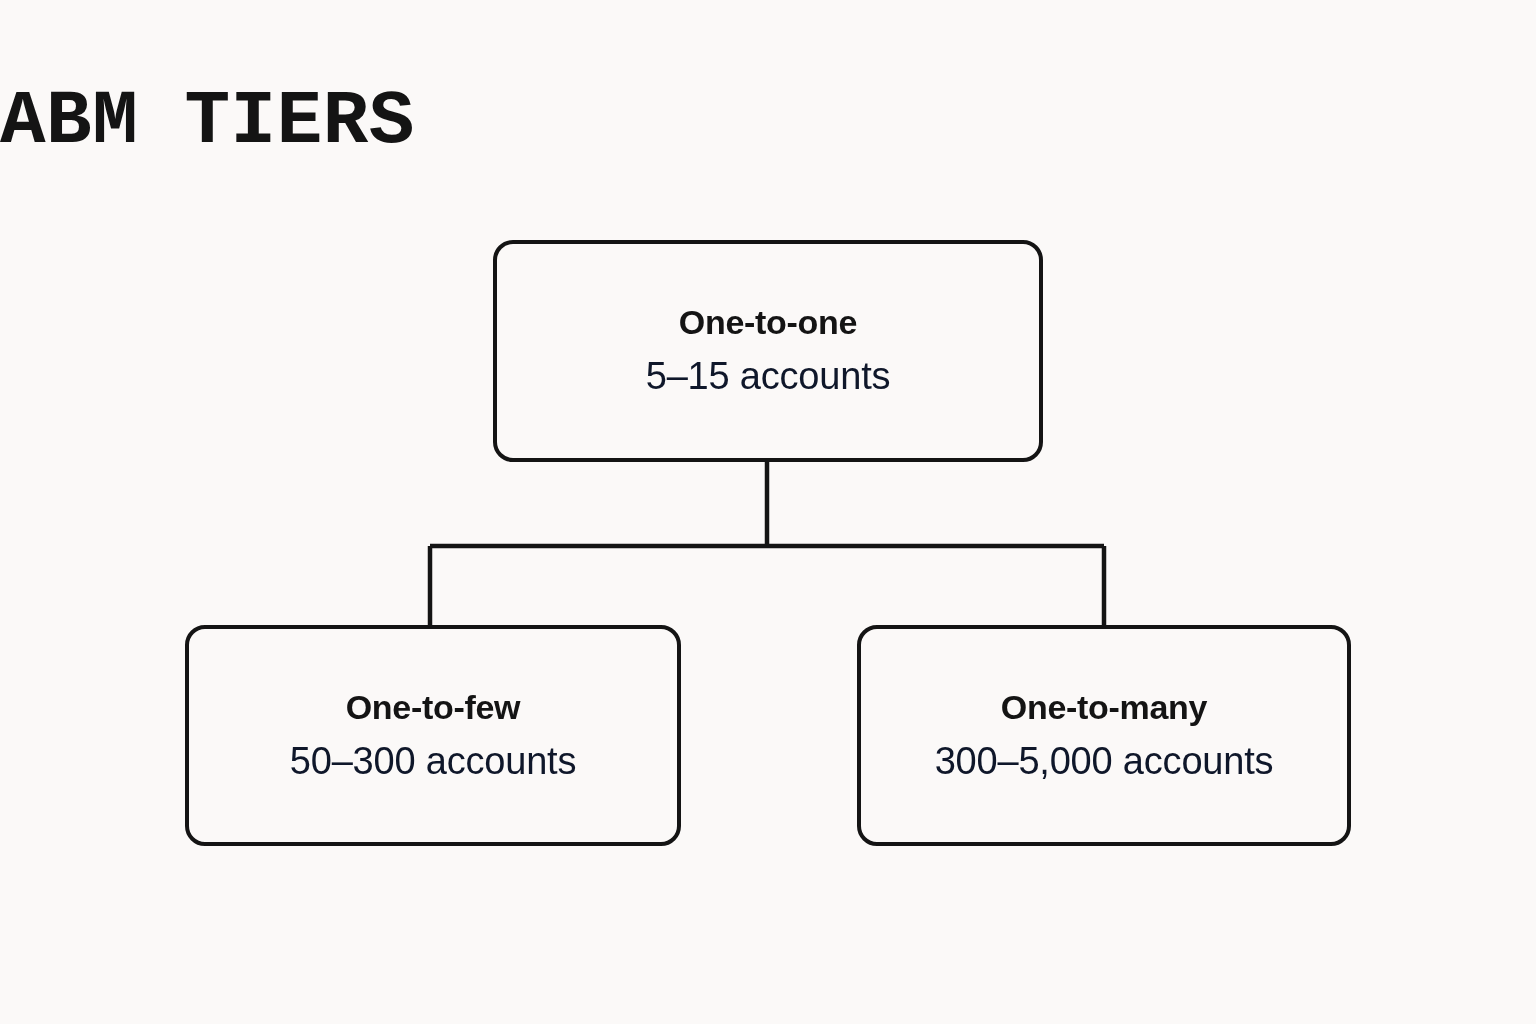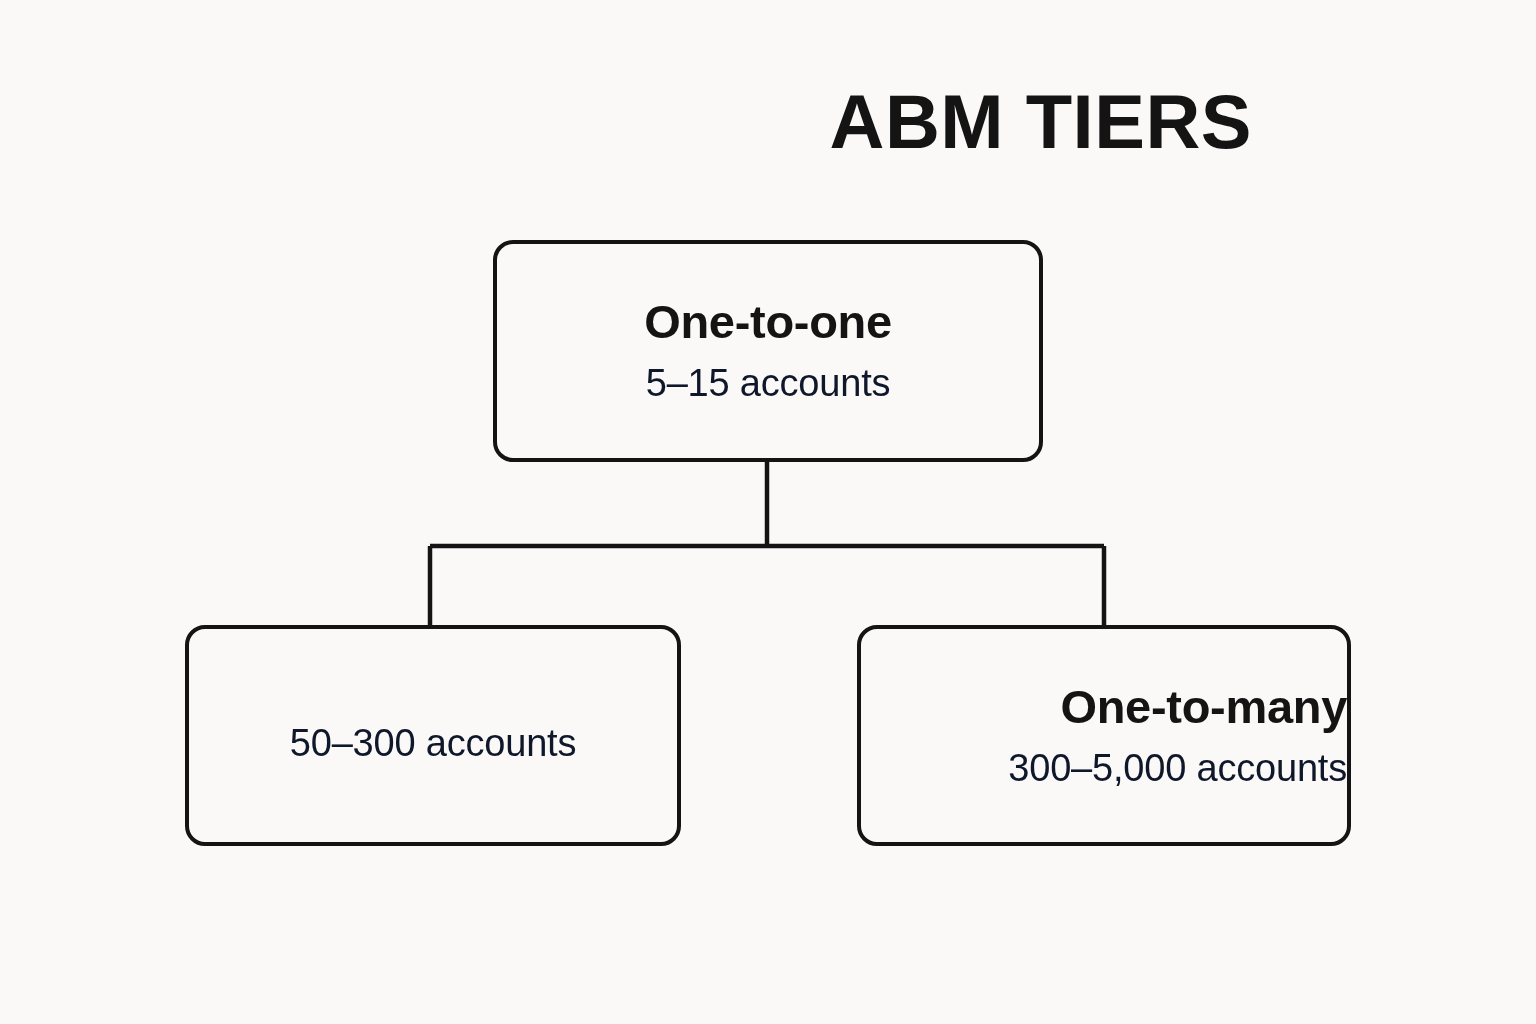--- a/index.html
+++ b/index.html
@@ -20,27 +20,28 @@
     height: 1024px;
     background: #fbf9f8;
   }
 
   
   .chart-title {
     position: absolute;
     left: 0;
     top: 84px;
     width: 1252px;
-    text-align: right;
+    text-align: left;
     font-size: 76px;
     font-weight: 700;
     letter-spacing: 0.5px;
     color: #141414;
     line-height: 1.0;
     white-space: nowrap;
+    font-family: Liberation Mono, monospace;
   }
 
   
   .connector-layer {
     position: absolute;
     left: 0;
     top: 0;
     width: 1536px;
     height: 1024px;
     pointer-events: none;
@@ -71,25 +72,24 @@
     top: 625px;
     width: 496px;
     height: 221px;
   }
 
   .node-box.child-right {
     left: 857px;
     top: 625px;
     width: 494px;
     height: 221px;
-    align-items: flex-end;
   }
 
   .node-title {
-    font-size: 47px;
+    font-size: 34px;
     font-weight: 700;
     color: #141414;
     line-height: 1.06;
     letter-spacing: -0.3px;
     white-space: nowrap;
     text-align: center;
   }
 
   .node-subtitle {
     font-size: 38px;
@@ -117,20 +117,21 @@
       <line x1="1104" y1="546" x2="1104" y2="626"></line>
     </g>
   </svg>
 
   <div class="node-box root">
     <div class="node-title">One-to-one</div>
     <div class="node-subtitle">5–15 accounts</div>
   </div>
 
   <div class="node-box child-left">
+    <div class="node-title">One-to-few</div>
     <div class="node-subtitle">50–300 accounts</div>
   </div>
 
   <div class="node-box child-right">
     <div class="node-title">One-to-many</div>
     <div class="node-subtitle">300–5,000 accounts</div>
   </div>
 
 </div>
 

